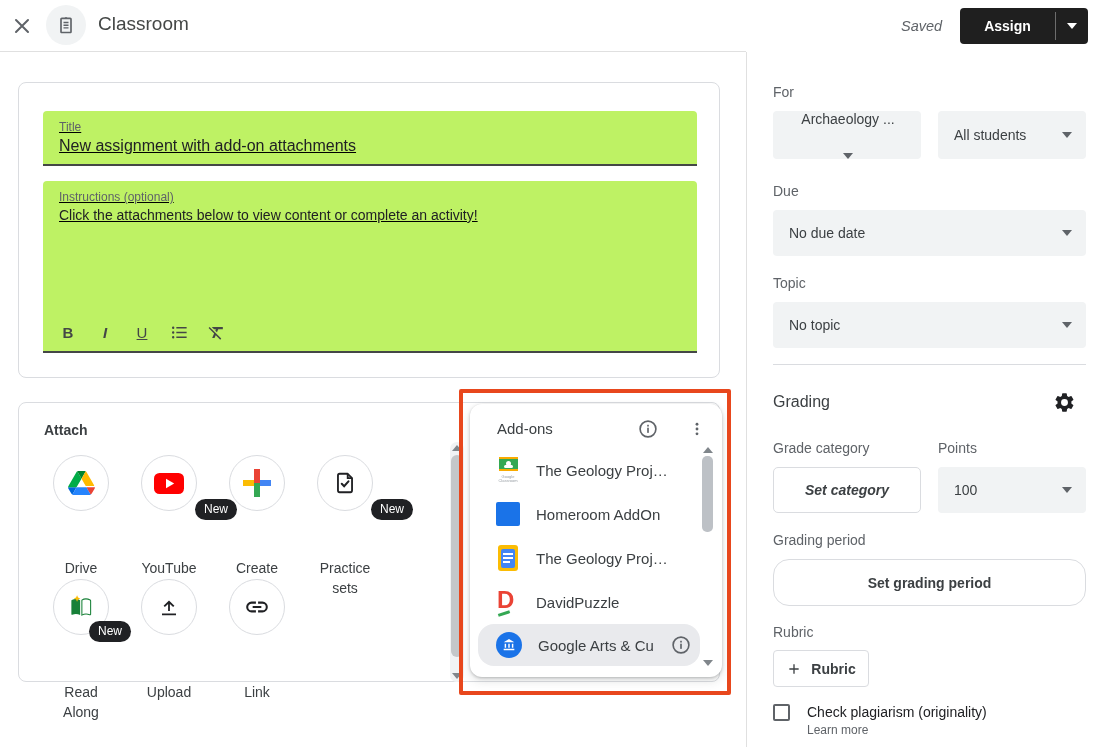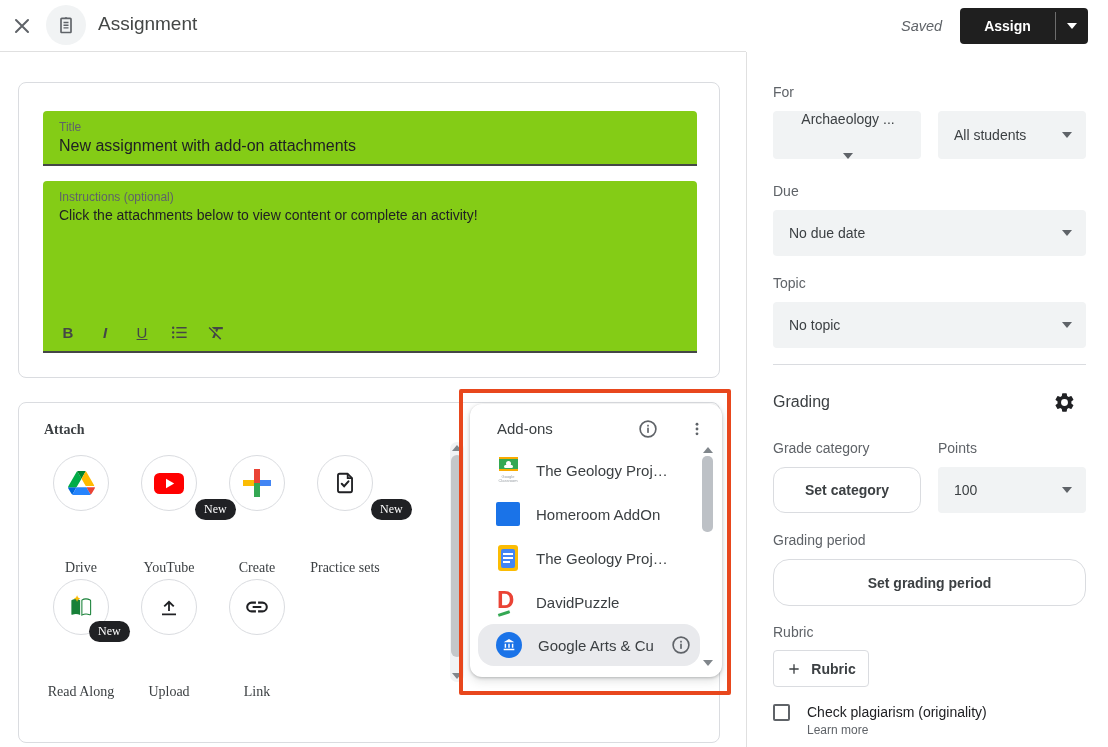--- a/index.html
+++ b/index.html
@@ -5,21 +5,21 @@
   * { box-sizing: border-box; margin: 0; padding: 0; }
   html,body { background:#fff; font-family:"Liberation Sans", sans-serif; }
   #screen { position:relative; width:1108px; height:747px; background:#fff; overflow:hidden; }
   .abs { position:absolute; }
   .lbl { font-size:14px; color:#5f6368; }
   .sel { background:#f1f3f4; border-radius:4px; display:flex; align-items:center; padding:0 14px 0 16px; font-size:14px; color:#3c4043; cursor:pointer; }
   .sel .txt { flex:1; white-space:nowrap; overflow:hidden; }
   .caret { width:0; height:0; border-left:5px solid transparent; border-right:5px solid transparent; border-top:6px solid #5f6368; flex:0 0 auto; }
   .btn-outline { background:#fff; border:1px solid #dadce0; display:flex; align-items:center; justify-content:center; font-size:14px; font-weight:bold; color:#3c4043; cursor:pointer; }
   .card { position:absolute; background:#fff; border:1px solid #dadce0; border-radius:8px; }
-  .field { position:absolute; background:#84cc16; border-bottom:2px solid #444746; border-radius:4px 4px 0 0; }
+  .field { position:absolute; background:#bef264; border-bottom:2px solid #444746; border-radius:4px 4px 0 0;text-decoration:underline; }
   .field .flabel { font-size:12px; color:#5f6368; padding:9px 16px 0 16px; }
   .field .fvalue { font-size:16px; color:#202124; padding:3px 16px 0 16px; }
   .attach-circle { position:absolute; width:56px; height:56px; border:1px solid #dadce0; border-radius:50%; background:#fff; display:flex; align-items:center; justify-content:center; cursor:pointer; }
   .attach-label { position:absolute; width:88px; text-align:center; font-size:14px; color:#3c4043; line-height:20px;margin-top:43px; }
   .new-badge { position:absolute; background:#202124; color:#fff; font-size:12px; line-height:21px; padding:0 9px; border-radius:11px; z-index:3; }
   .addon-row { display:flex; align-items:center; height:44px; padding-left:18px; gap:16px; cursor:pointer; }
   .addon-row .aname { font-size:15px; color:#3c4043; white-space:nowrap; overflow:hidden; flex:1; }
   .tb-btn { width:22px; height:22px; display:flex; align-items:center; justify-content:center; color:#444746; cursor:pointer; font-size:15px; }
   .scroll-arrow-up { width:0;height:0;border-left:5px solid transparent;border-right:5px solid transparent;border-bottom:6px solid #80868b; }
   .scroll-arrow-down { width:0;height:0;border-left:5px solid transparent;border-right:5px solid transparent;border-top:6px solid #80868b; }
@@ -37,21 +37,21 @@
         </svg>
     </span>
   </div>
   <div class="abs" style="left:46px;top:5px;width:40px;height:40px;border-radius:50%;background:#f1f3f4;display:flex;align-items:center;justify-content:center;">
     <span>
       <svg width="20" height="20" viewBox="0 0 24 24">
           <path fill="#5f6368" d="M17 3h-3.17a3 3 0 0 0-3.66 0H7c-1.1 0-2 .9-2 2v15c0 1.1.9 2 2 2h10c1.1 0 2-.9 2-2V5c0-1.1-.9-2-2-2zm0 17H7V5h10v15zM9 8.2h6v1.7H9zm0 3.2h6v1.7H9zm0 3.2h6v1.7H9z"></path>
         </svg>
     </span>
   </div>
-  <div class="abs" style="left:98px;top:13px;font-size:19px;color:#444746;">Assignment</div>
+  <div class="abs" style="left:98px;top:13px;font-size:19px;color:#444746;">Classroom</div>
 
   <div class="abs" style="left:901px;top:18px;font-size:14.5px;font-style:italic;color:#5f6368;">Saved</div>
 
   <div class="abs" style="left:960px;top:8px;height:36px;display:flex;background:#1f1f1f;border-radius:4px;overflow:hidden;">
     <div style="width:95px;display:flex;align-items:center;justify-content:center;color:#fff;font-size:14px;font-weight:bold;cursor:pointer;">Assign</div>
     <div style="width:1px;background:rgba(255,255,255,0.35);margin:4px 0;"></div>
     <div style="width:32px;display:flex;align-items:center;justify-content:center;cursor:pointer;">
       <span style="width:0;height:0;border-left:5px solid transparent;border-right:5px solid transparent;border-top:6px solid #fff;"></span>
     </div>
   </div>
@@ -84,21 +84,21 @@
           <span>
             <svg width="19" height="19" viewBox="0 0 24 24">
                 <path fill="#444746" d="M3.27 5 2 6.27l6.97 6.97L6.5 19h3l1.57-3.66L16.73 21 18 19.73 3.55 5.27 3.27 5zM6 5v.18L8.82 8h2.4l-.72 1.68 2.1 2.1L14.21 8H20V5H6z"></path>
               </svg>
           </span>
         </div>
       </div>
     </div>
   </div>
 
-  <div class="card" style="left:18px;top:402px;width:702px;height:341px;font-family:Liberation Serif, serif;">
+  <div class="card" style="left:18px;top:402px;width:702px;height:280px;">
     <div class="abs" style="left:25px;top:19px;font-size:14px;font-weight:bold;color:#3c4043;">Attach</div>
 
     <div class="attach-circle" style="left:34px;top:52px;">
       <span>
         <svg width="27" height="24" viewBox="0 0 87.3 78">
             <path fill="#0066da" d="m6.6 66.85 3.85 6.65c.8 1.4 1.95 2.5 3.3 3.3l13.75-23.8H0c0 1.55.4 3.1 1.2 4.5z"></path>
             <path fill="#00ac47" d="M43.65 25 29.9 1.2c-1.35.8-2.5 1.9-3.3 3.3l-25.4 44A9.06 9.06 0 0 0 0 53h27.5z"></path>
             <path fill="#ea4335" d="M73.55 76.8c1.35-.8 2.5-1.9 3.3-3.3l1.6-2.75L86.1 57.5c.8-1.4 1.2-2.95 1.2-4.5H59.8l5.85 11.5z"></path>
             <path fill="#00832d" d="M43.65 25 57.4 1.2C56.05.4 54.5 0 52.9 0H34.4c-1.6 0-3.15.45-4.5 1.2z"></path>
             <path fill="#2684fc" d="M59.8 53H27.5L13.75 76.8c1.35.8 2.9 1.2 4.5 1.2h50.8c1.6 0 3.15-.45 4.5-1.2z"></path>
@@ -290,21 +290,21 @@
   <div class="abs" style="left:1053px;top:391px;width:24px;height:24px;cursor:pointer;">
     <span>
       <svg width="23" height="23" viewBox="0 0 24 24">
           <path fill="#202124" d="M19.14 12.94c.04-.3.06-.61.06-.94s-.02-.64-.07-.94l2.03-1.58a.5.5 0 0 0 .12-.64l-1.92-3.32a.5.5 0 0 0-.61-.22l-2.39.96c-.5-.38-1.03-.7-1.62-.94l-.36-2.54a.5.5 0 0 0-.5-.42h-3.84a.5.5 0 0 0-.49.42l-.36 2.54c-.59.24-1.13.57-1.62.94l-2.39-.96a.5.5 0 0 0-.61.22L2.65 8.84a.5.5 0 0 0 .12.64l2.03 1.58c-.05.3-.09.63-.09.94s.02.64.07.94l-2.03 1.58a.5.5 0 0 0-.12.64l1.92 3.32c.12.22.39.3.61.22l2.39-.96c.5.38 1.03.7 1.62.94l.36 2.54c.05.24.25.42.49.42h3.84c.24 0 .44-.18.49-.42l.36-2.54c.59-.24 1.13-.56 1.62-.94l2.39.96c.22.08.49 0 .61-.22l1.92-3.32a.5.5 0 0 0-.12-.64l-2.01-1.58zM12 15.6a3.6 3.6 0 1 1 0-7.2 3.6 3.6 0 0 1 0 7.2z"></path>
         </svg>
     </span>
   </div>
 
   <div class="abs lbl" style="left:773px;top:440px;">Grade category</div>
   <div class="abs lbl" style="left:938px;top:440px;">Points</div>
-  <div class="btn-outline abs" style="left:773px;top:467px;width:148px;height:46px;border-radius:12px;">Set category</div>
+  <div class="btn-outline abs" style="left:773px;top:467px;width:148px;height:46px;border-radius:5px;font-style:italic;">Set category</div>
   <div class="sel abs" style="left:938px;top:467px;width:148px;height:46px;">
     <span class="txt">100</span>
     <span class="caret"></span>
   </div>
 
   <div class="abs lbl" style="left:773px;top:532px;">Grading period</div>
   <div class="btn-outline abs" style="left:773px;top:559px;width:313px;height:47px;border-radius:16px;">Set grading period</div>
 
   <div class="abs lbl" style="left:773px;top:624px;">Rubric</div>
   <div class="btn-outline abs" style="left:773px;top:650px;width:96px;height:37px;border-radius:4px;gap:9px;">

